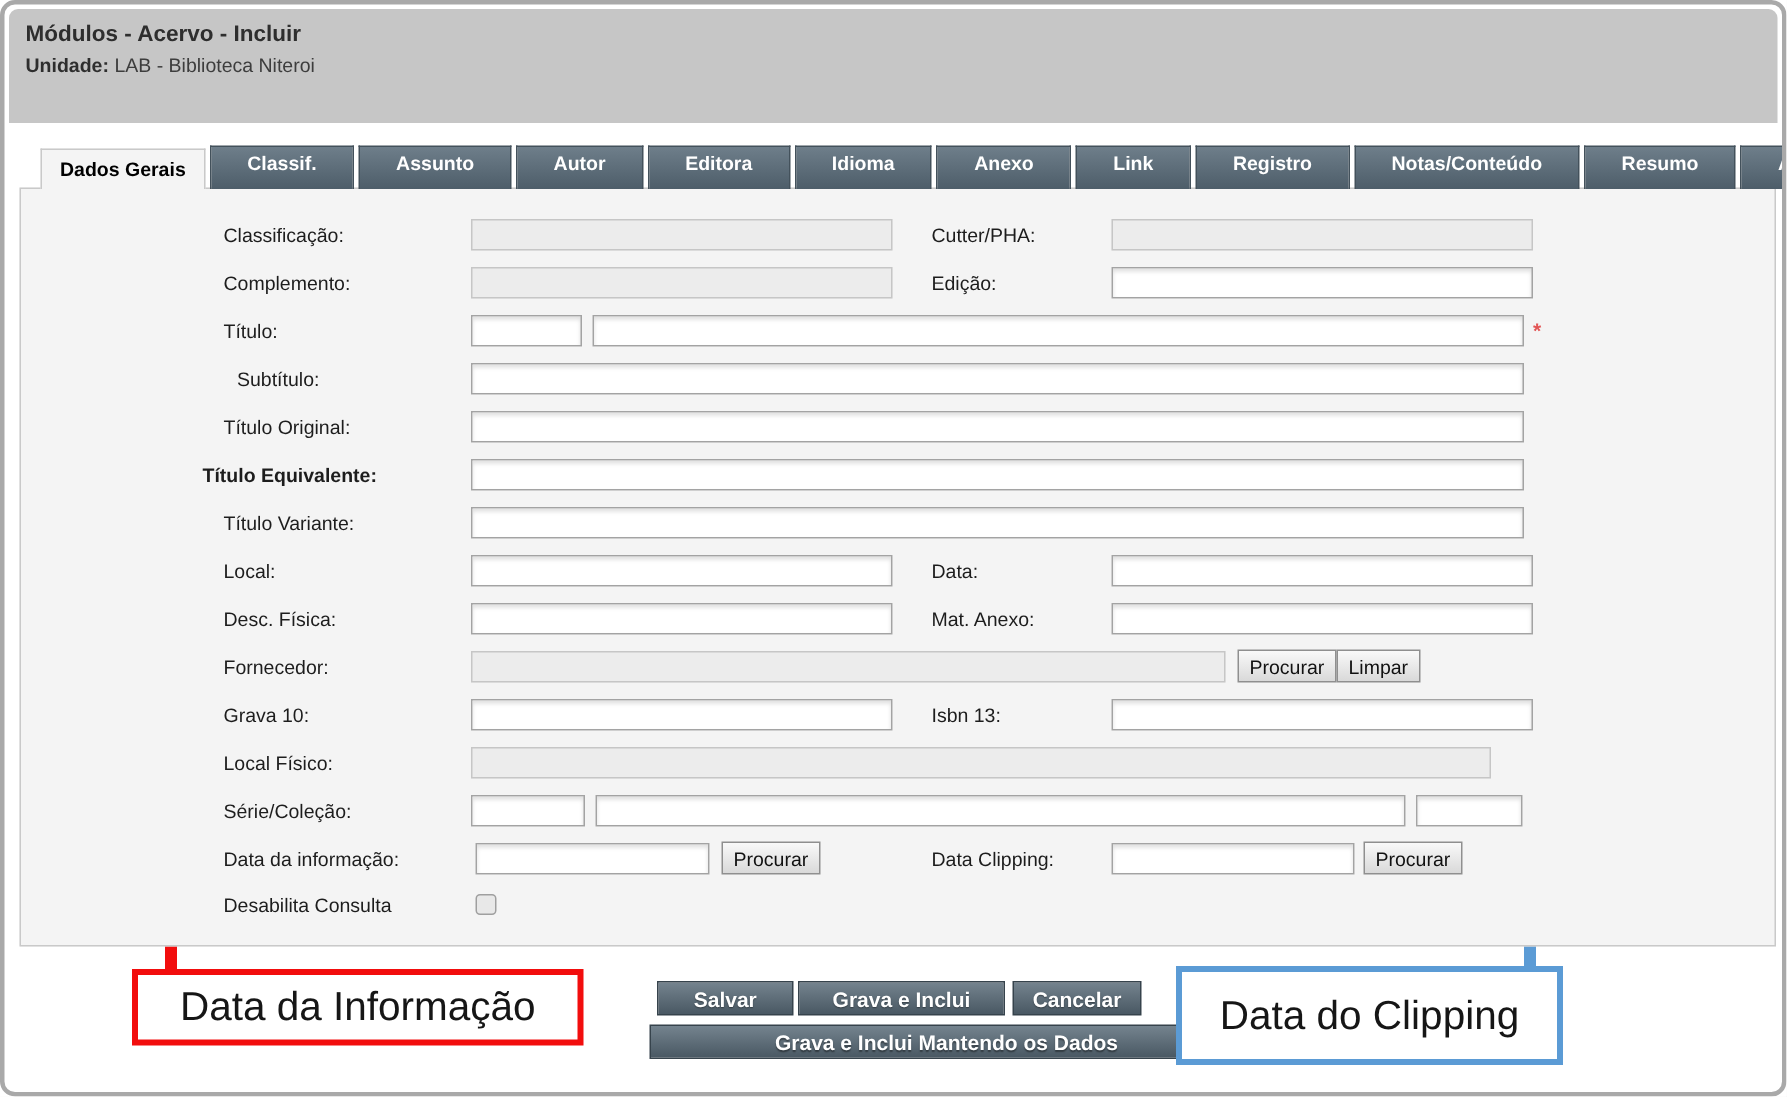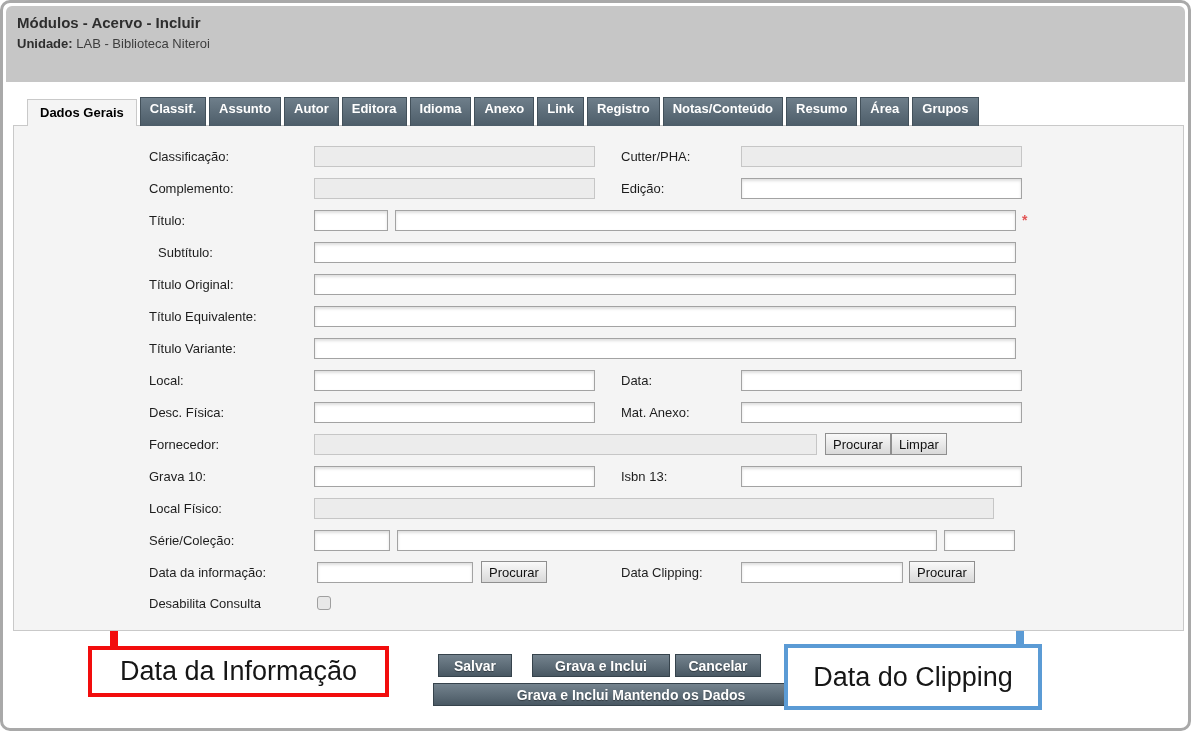--- a/index.html
+++ b/index.html
@@ -13,21 +13,21 @@
   .header { position:absolute; left:3px; right:3px; top:3px; height:76px;
             background:#c6c6c6; border-top-left-radius:6px; border-top-right-radius:6px;
             padding:8px 0 0 11px; }
   .header-title { font-size:15px; font-weight:bold; color:#2e2e2e; }
   .header-line  { font-size:13px; color:#3d3d3d; margin-top:5px; }
   .header-line b { color:#2e2e2e; }
 
   
   .tabs { position:absolute; left:24px; top:96px; height:27px; display:flex;
           align-items:flex-end; gap:3px; z-index:3; }
-  .tab { height:29px; line-height:22px; padding:0 9px; font-size:13px; font-weight:bold;
+  .tab { height:29px; line-height:22px; padding:0 24px; font-size:13px; font-weight:bold;
          color:#fff; background:linear-gradient(#6e7e8a,#4d5d69);
          border:1px solid #43515b; border-bottom:none; cursor:pointer; white-space:nowrap; }
   .tab.active { height:27px; line-height:26px; padding:0 12px; color:#000;
                 background:#f4f4f4; border:1px solid #c9c9c9; border-bottom:none; }
 
   
   .panel { position:absolute; left:10px; top:122px; width:1171px; height:506px;
            background:#f4f4f4; border:1px solid #c9c9c9; z-index:2; }
 
   .lbl { position:absolute; font-size:13px; color:#1d1d1d; line-height:21px; white-space:nowrap; }
@@ -110,21 +110,21 @@
     <input class="inp" style="left: 300px; top: 84px; width: 74px;">
     <input class="inp" style="left: 381px; top: 84px; width: 621px;">
     <span class="req" style="left:1008px; top:86px;">*</span>
 
     <span class="lbl" style="left:144px; top:116px;">Subtítulo:</span>
     <input class="inp" style="left: 300px; top: 116px; width: 702px;">
 
     <span class="lbl" style="left:135px; top:148px;">Título Original:</span>
     <input class="inp" style="left: 300px; top: 148px; width: 702px;">
 
-    <span class="lbl" style="left:135px; top:180px;">Título Equivalente:</span>
+    <span class="lbl" style="left:121px; top:180px;font-weight:bold;">Título Equivalente:</span>
     <input class="inp" style="left: 300px; top: 180px; width: 702px;">
 
     <span class="lbl" style="left:135px; top:212px;">Título Variante:</span>
     <input class="inp" style="left: 300px; top: 212px; width: 702px;">
 
     <span class="lbl" style="left:135px; top:244px;">Local:</span>
     <input class="inp" style="left: 300px; top: 244px; width: 281px;">
     <span class="lbl" style="left:607px; top:244px;">Data:</span>
     <input class="inp" style="left: 727px; top: 244px; width: 281px;">
 
@@ -155,21 +155,21 @@
     <input class="inp" style="left: 303px; top: 436px; width: 156px;">
     <button class="btn-small" style="left:467px; top:435px;">Procurar</button>
     <span class="lbl" style="left:607px; top:436px;">Data Clipping:</span>
     <input class="inp" style="left: 727px; top: 436px; width: 162px;">
     <button class="btn-small" style="left:895px; top:435px;">Procurar</button>
 
     <span class="lbl" style="left:135px; top:467px;">Desabilita Consulta</span>
     <div class="checkbox" style="left:303px; top:470px;"></div>
   </div>
 
-  <button class="btn-dark" style="left:435px; top:651px; width:74px;">Salvar</button>
+  <button class="btn-dark" style="left:435px; top:651px; width:91px;">Salvar</button>
   <button class="btn-dark" style="left:529px; top:651px; width:138px;">Grava e Inclui</button>
   <button class="btn-dark" style="left:672px; top:651px; width:86px;">Cancelar</button>
   <button class="btn-dark" style="left:430px; top:680px; width:396px;">Grava e Inclui Mantendo os Dados</button>
 
   <div class="arrow-part red-fill" style="left:107px; top:561px; width:8px; height:83px;"></div>
   <div class="arrow-part red-fill" style="left:107px; top:561px; width:25px; height:8px;"></div>
   <div class="arrow-part tri-right" style="left:131px; top:556px;"></div>
   <div class="ann-box ann-red" style="left:85px; top:643px; width:301px; height:51px;">
     <span>Data da Informação</span>
   </div>

